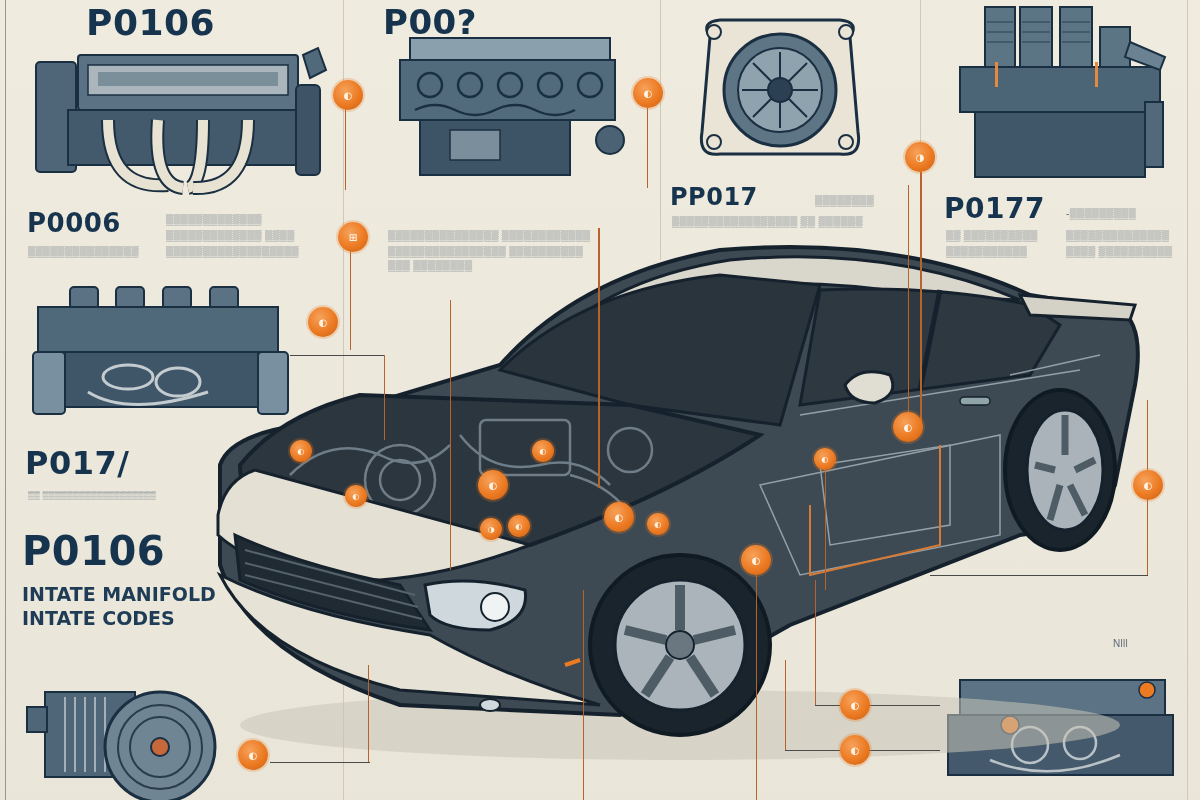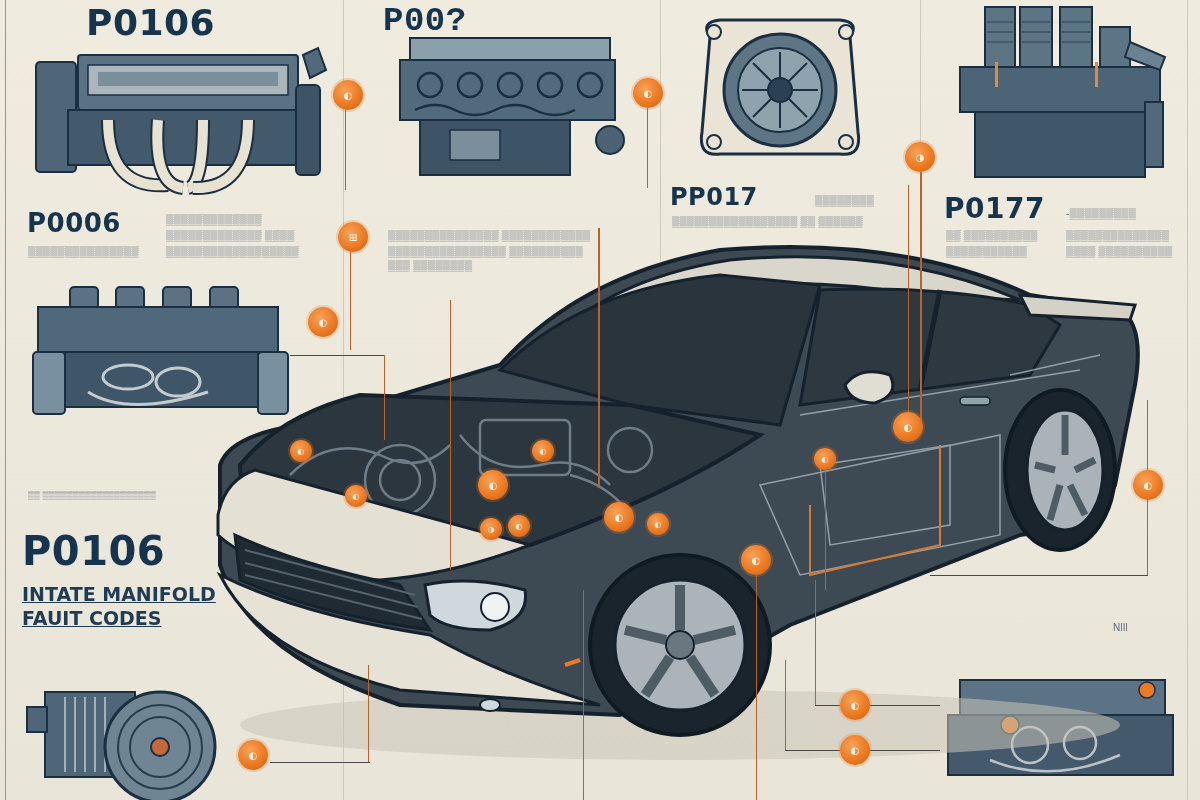--- a/index.html
+++ b/index.html
@@ -30,21 +30,20 @@
       filter: blur(0.5px);
       font-family: "Liberation Sans", sans-serif;
     }
     .caption-strong {
       position: absolute;
       color: #1f3c57;
       font-weight: 700;
       font-family: "DejaVu Sans", sans-serif;
       white-space: nowrap;
       line-height: 1.15;
-      text-decoration: underline;
     }
     .engine {
       position: absolute;
     }
     .marker {
       position: absolute;
       width: 30px; height: 30px;
       border-radius: 50%;
       background: radial-gradient(circle at 40% 35%, #f6a25a 0%, #ec7a22 55%, #c95e10 100%);
       box-shadow: 0 0 0 2px rgba(236,122,34,0.25);
@@ -307,21 +306,21 @@
   <div class="marker sm" style="left:647px; top:513px;">◐</div>
   <div class="marker" style="left:741px; top:545px;">◐</div>
   <div class="marker sm" style="left:814px; top:448px;">◐</div>
   <div class="marker" style="left:893px; top:412px;">◐</div>
   <div class="marker" style="left:1133px; top:470px;">◐</div>
   <div class="marker" style="left:238px; top:740px;">◐</div>
   <div class="marker" style="left:840px; top:690px;">◐</div>
   <div class="marker" style="left:840px; top:735px;">◐</div>
 
   <div class="code-label" style="left:86px; top:2px; font-size:36px;">P0106</div>
-  <div class="code-label" style="left:383px; top:2px; font-size:34px;font-family:Liberation Mono, monospace;">P00?</div>
+  <div class="code-label" style="left:383px; top:2px; font-size:34px;">P00?</div>
 
   <div class="code-label" style="left:27px; top:208px; font-size:26px;">P0006</div>
   <div class="caption" style="left:28px; top:244px;">▒▒▒▒▒▒▒▒▒▒▒▒▒▒▒</div>
   <div class="caption" style="left:166px; top:212px;">▒▒▒▒▒▒▒▒▒▒▒▒▒</div>
   <div class="caption" style="left:166px; top:228px;">▒▒▒▒▒▒▒▒▒▒▒▒▒ ▒▒▒▒</div>
   <div class="caption" style="left:166px; top:244px;">▒▒▒▒▒▒▒▒▒▒▒▒▒▒▒▒▒▒</div>
 
   <div class="caption" style="left:388px; top:228px;">▒▒▒▒▒▒▒▒▒▒▒▒▒▒▒ ▒▒▒▒▒▒▒▒▒▒▒▒</div>
   <div class="caption" style="left:388px; top:244px;">▒▒▒▒▒▒▒▒▒▒▒▒▒▒▒▒ ▒▒▒▒▒▒▒▒▒▒</div>
   <div class="caption" style="left:388px; top:258px;">▒▒▒ ▒▒▒▒▒▒▒▒</div>
@@ -330,21 +329,22 @@
   <div class="caption" style="left:815px; top:193px;">▒▒▒▒▒▒▒▒</div>
   <div class="caption" style="left:672px; top:214px;">▒▒▒▒▒▒▒▒▒▒▒▒▒▒▒▒▒ ▒▒ ▒▒▒▒▒▒</div>
 
   <div class="code-label" style="left:944px; top:192px; font-size:28px;">P0177</div>
   <div class="caption" style="left:1066px; top:206px;">-▒▒▒▒▒▒▒▒▒</div>
   <div class="caption" style="left:946px; top:228px;">▒▒ ▒▒▒▒▒▒▒▒▒▒</div>
   <div class="caption" style="left:946px; top:244px;">▒▒▒▒▒▒▒▒▒▒▒</div>
   <div class="caption" style="left:1066px; top:228px;">▒▒▒▒▒▒▒▒▒▒▒▒▒▒</div>
   <div class="caption" style="left:1066px; top:244px;">▒▒▒▒ ▒▒▒▒▒▒▒▒▒▒</div>
 
+  <div class="code-label" style="left:25px; top:444px; font-size:32px;">P017/</div>
   <div class="caption" style="left:28px; top:488px; font-size:8px;">▒▒ ▒▒▒▒▒▒▒▒▒▒▒▒▒▒▒▒▒▒▒</div>
 
   <div class="code-label" style="left:22px; top:528px; font-size:40px;">P0106</div>
   <div class="caption-strong" style="left:22px; top:584px; font-size:19px;">INTATE MANIFOLD</div>
-  <div class="caption-strong" style="left:22px; top:608px; font-size:19px;">FAUIT CODES</div>
-
-  <div class="caption" style="left:1113px; top:620px;">Nlll</div>
+  <div class="caption-strong" style="left:22px; top:608px; font-size:19px;">INTATE CODES</div>
+
+  <div class="caption" style="left:1113px; top:636px;">Nlll</div>
 
 </div>
 
 </body></html>

